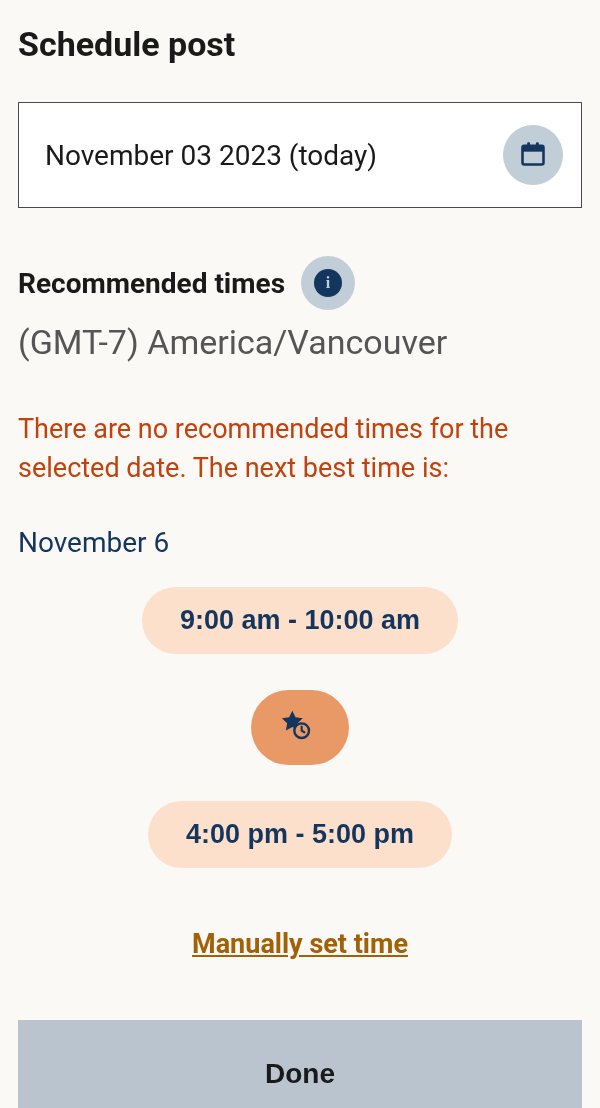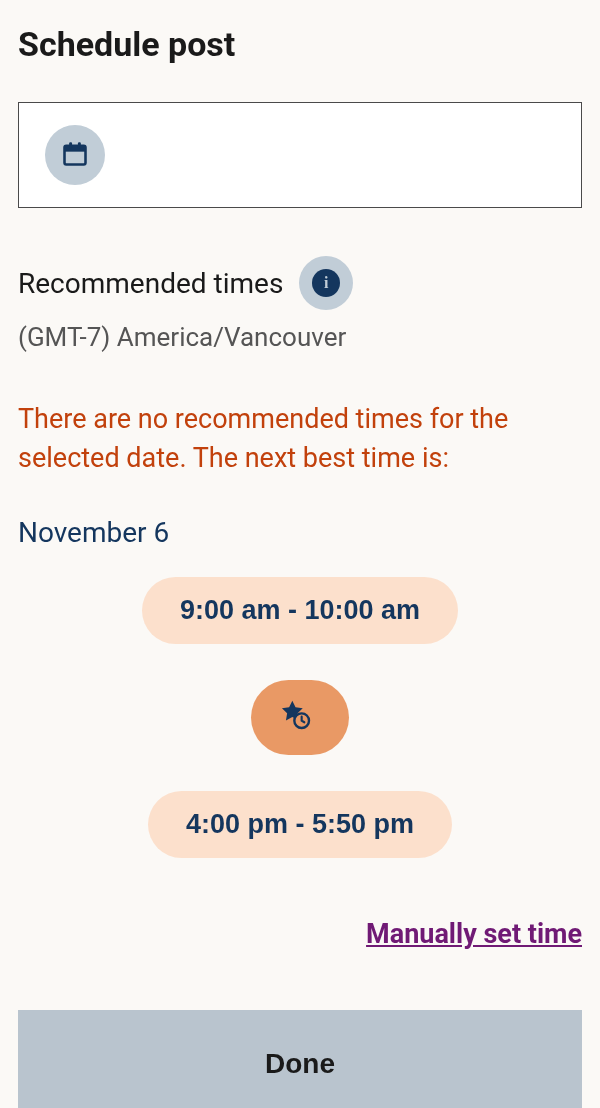--- a/index.html
+++ b/index.html
@@ -41,21 +41,21 @@
       cursor: pointer;
     }
     .section-header {
       display: flex;
       align-items: center;
       gap: 16px;
       margin-bottom: 12px;
     }
     .section-title {
       font-size: 28px;
-      font-weight: 400;
+      font-weight: 700;
     }
     .info-btn {
       width: 54px;
       height: 54px;
       border-radius: 50%;
       background: #c1cdd7;
       display: flex;
       align-items: center;
       justify-content: center;
       border: none;
@@ -70,21 +70,21 @@
       align-items: center;
       justify-content: center;
     }
     .info-i {
       color: #c1cdd7;
       font-weight: bold;
       font-size: 16px;
       font-family: Georgia, serif;
     }
     .timezone {
-      font-size: 26px;
+      font-size: 34px;
       color: #555;
       margin-bottom: 48px;
     }
     .no-times-msg {
       font-size: 27px;
       color: #c2410c;
       line-height: 1.45;
       margin-bottom: 38px;
     }
     .alt-date {
@@ -113,24 +113,24 @@
       align-items: center;
       gap: 14px;
     }
     .slot.selected {
       background: #e99965;
       padding-left: 28px;
       padding-right: 38px;
     }
     .manual-link {
       display: block;
-      text-align: right;
+      text-align: center;
       font-size: 27px;
       font-weight: 700;
-      color: #701a75;
+      color: #a16207;
       text-decoration: underline;
       margin-bottom: 60px;
       cursor: pointer;
     }
     .done-btn {
       width: 100%;
       background: #b9c4ce;
       border: none;
       padding: 38px 0;
       font-size: 28px;
@@ -140,20 +140,21 @@
     }
   </style>
 </head>
 <body>
 
 
 
 <h1 class="title">Schedule post</h1>
 
 <div class="date-picker">
+  <span class="date-text">November 03 2023 (today)</span>
   <button class="calendar-btn">
     <span>
       <svg width="28" height="28" viewBox="0 0 24 24" fill="none">
         <rect x="3" y="5" width="18" height="16" rx="1.5" stroke="#14365e" stroke-width="2.2"></rect>
         <rect x="3" y="5" width="18" height="5" fill="#14365e"></rect>
         <rect x="7" y="2" width="2.5" height="5" rx="1" fill="#14365e"></rect>
         <rect x="14.5" y="2" width="2.5" height="5" rx="1" fill="#14365e"></rect>
       </svg>
     </span>
   </button>
@@ -181,21 +182,21 @@
   <button class="slot selected">
     <span>
       <svg width="32" height="32" viewBox="0 0 24 24" fill="#14365e">
         <path d="M10 2l2.4 4.9 5.4.8-3.9 3.8.9 5.4L10 14.3 5.2 16.9l.9-5.4L2.2 7.7l5.4-.8L10 2z"></path>
         <circle cx="17" cy="17" r="5.5" fill="#e99965" stroke="#14365e" stroke-width="1.8"></circle>
         <path d="M17 14v3l2 1.2" stroke="#14365e" stroke-width="1.6" fill="none" stroke-linecap="round"></path>
       </svg>
     </span>
   </button>
   <button class="slot">
-    <span>4:00 pm - 5:50 pm</span>
+    <span>4:00 pm - 5:00 pm</span>
   </button>
 </div>
 
 <a class="manual-link">Manually set time</a>
 
 <button class="done-btn">Done</button>
 
 
 
 

